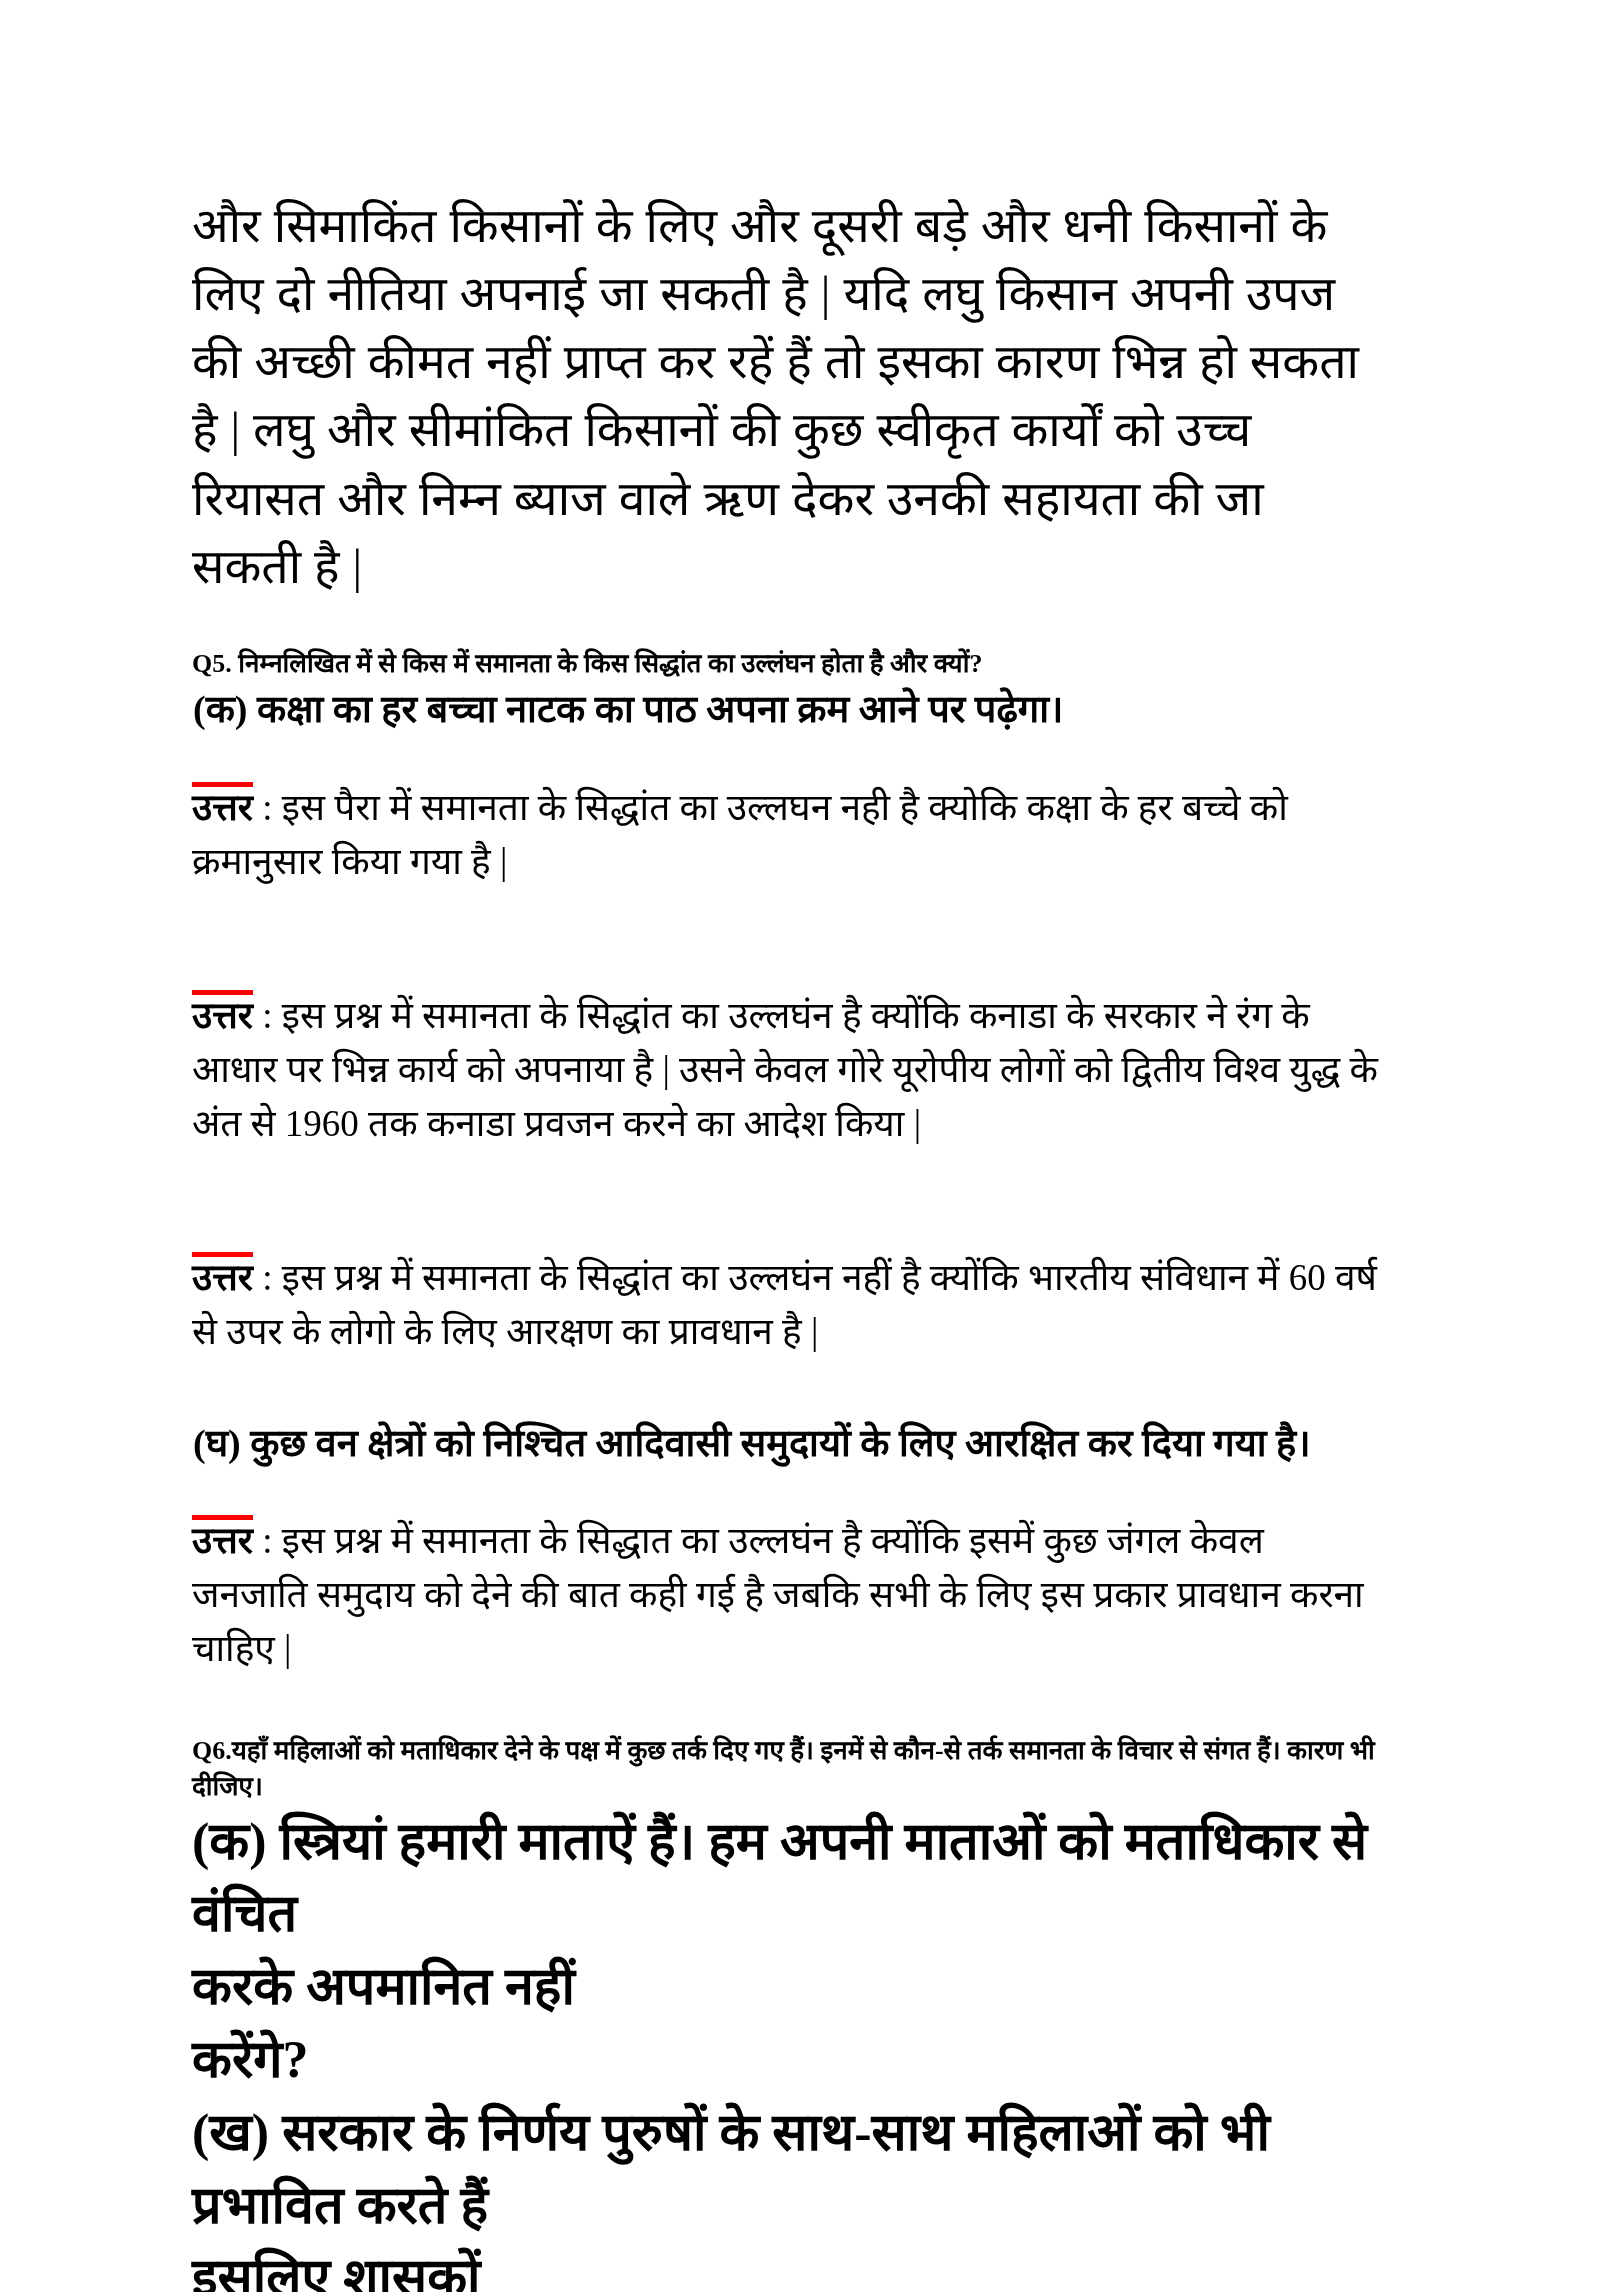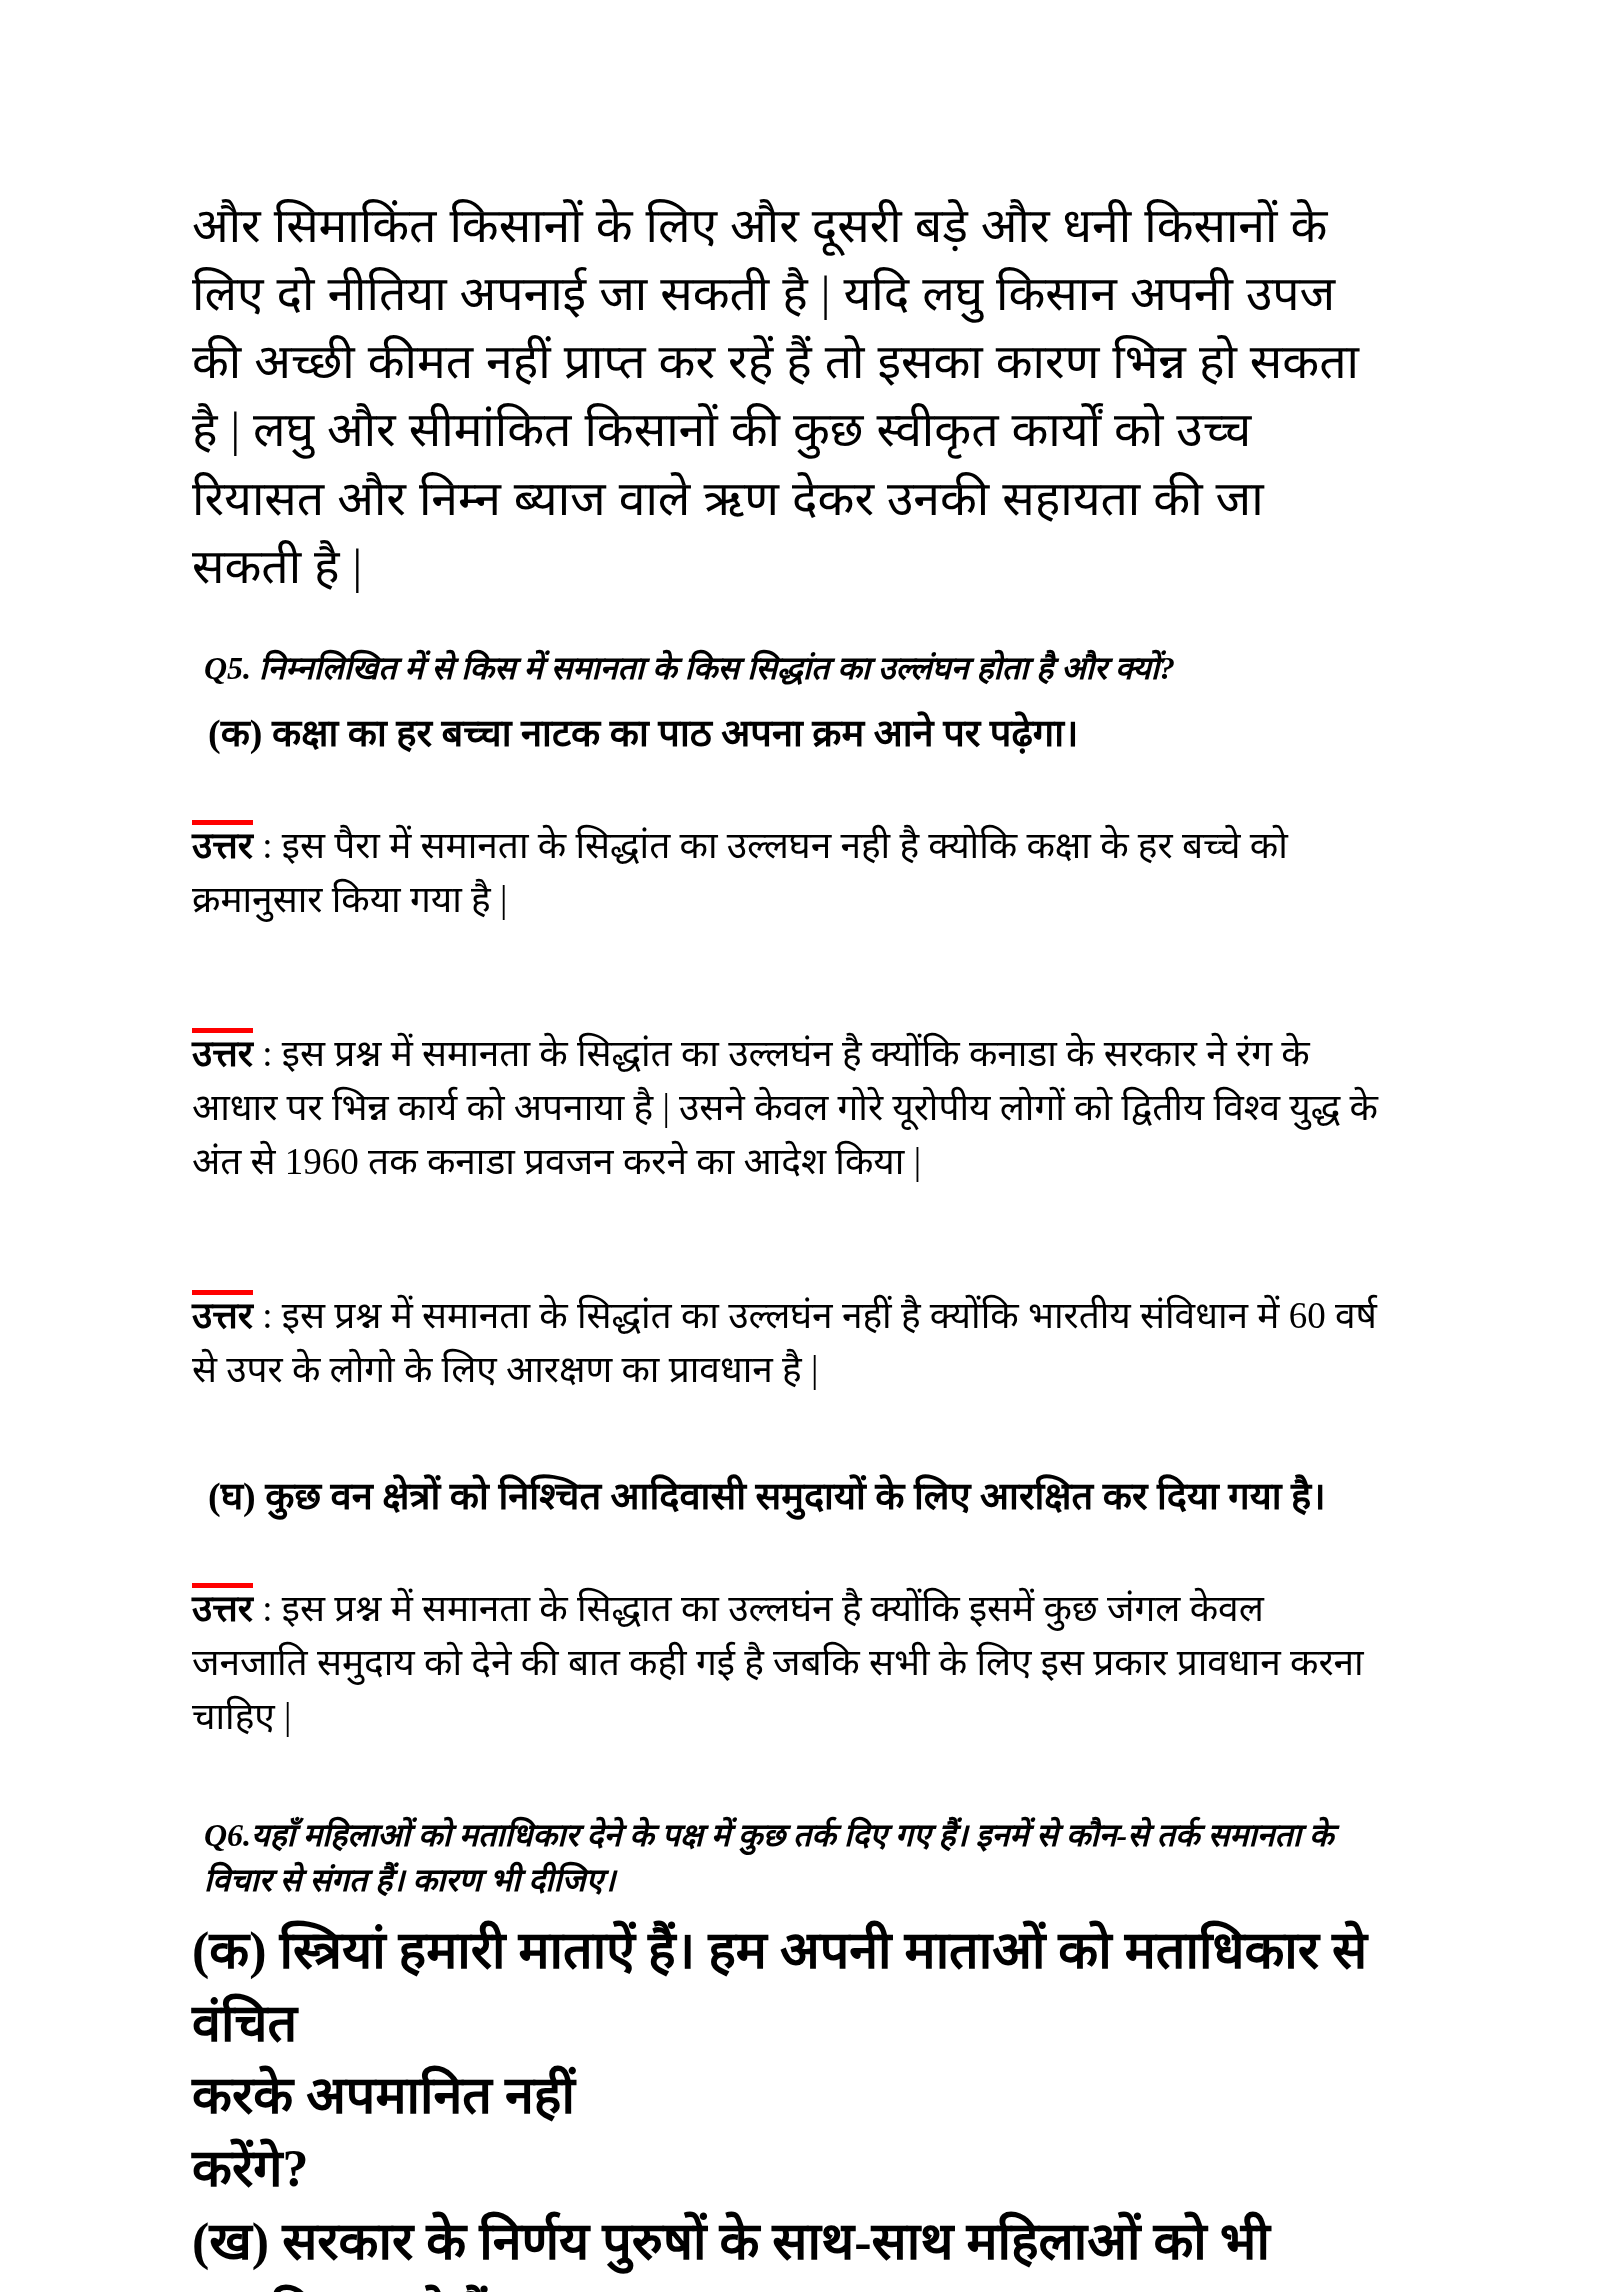--- a/index.html
+++ b/index.html
@@ -31,31 +31,30 @@
     font-size: 48px;
     line-height: 1.42;
     margin: 0 0 0 0;
     text-align: left;
     word-spacing: 1px;
   }
   .para-intro {
     margin-bottom: 45px;
   }
   .q-heading {
-    font-size: 32px;
+    font-size: 26px;
     font-weight: bold;
     line-height: 1.40;
-    margin: 12px;
-    font-style: italic;
+    margin: 0;
   }
   .sub-q {
     font-size: 38px;
     font-weight: bold;
     line-height: 1.40;
-    margin: 16px;
+    margin: 1px;
   }
   .block-gap-md { height: 43px; }
   .block-gap-lg { height: 57px; }
 
   .answer {
     font-size: 37px;
     line-height: 1.46;
     margin: 0;
   }
   .ans-label {

